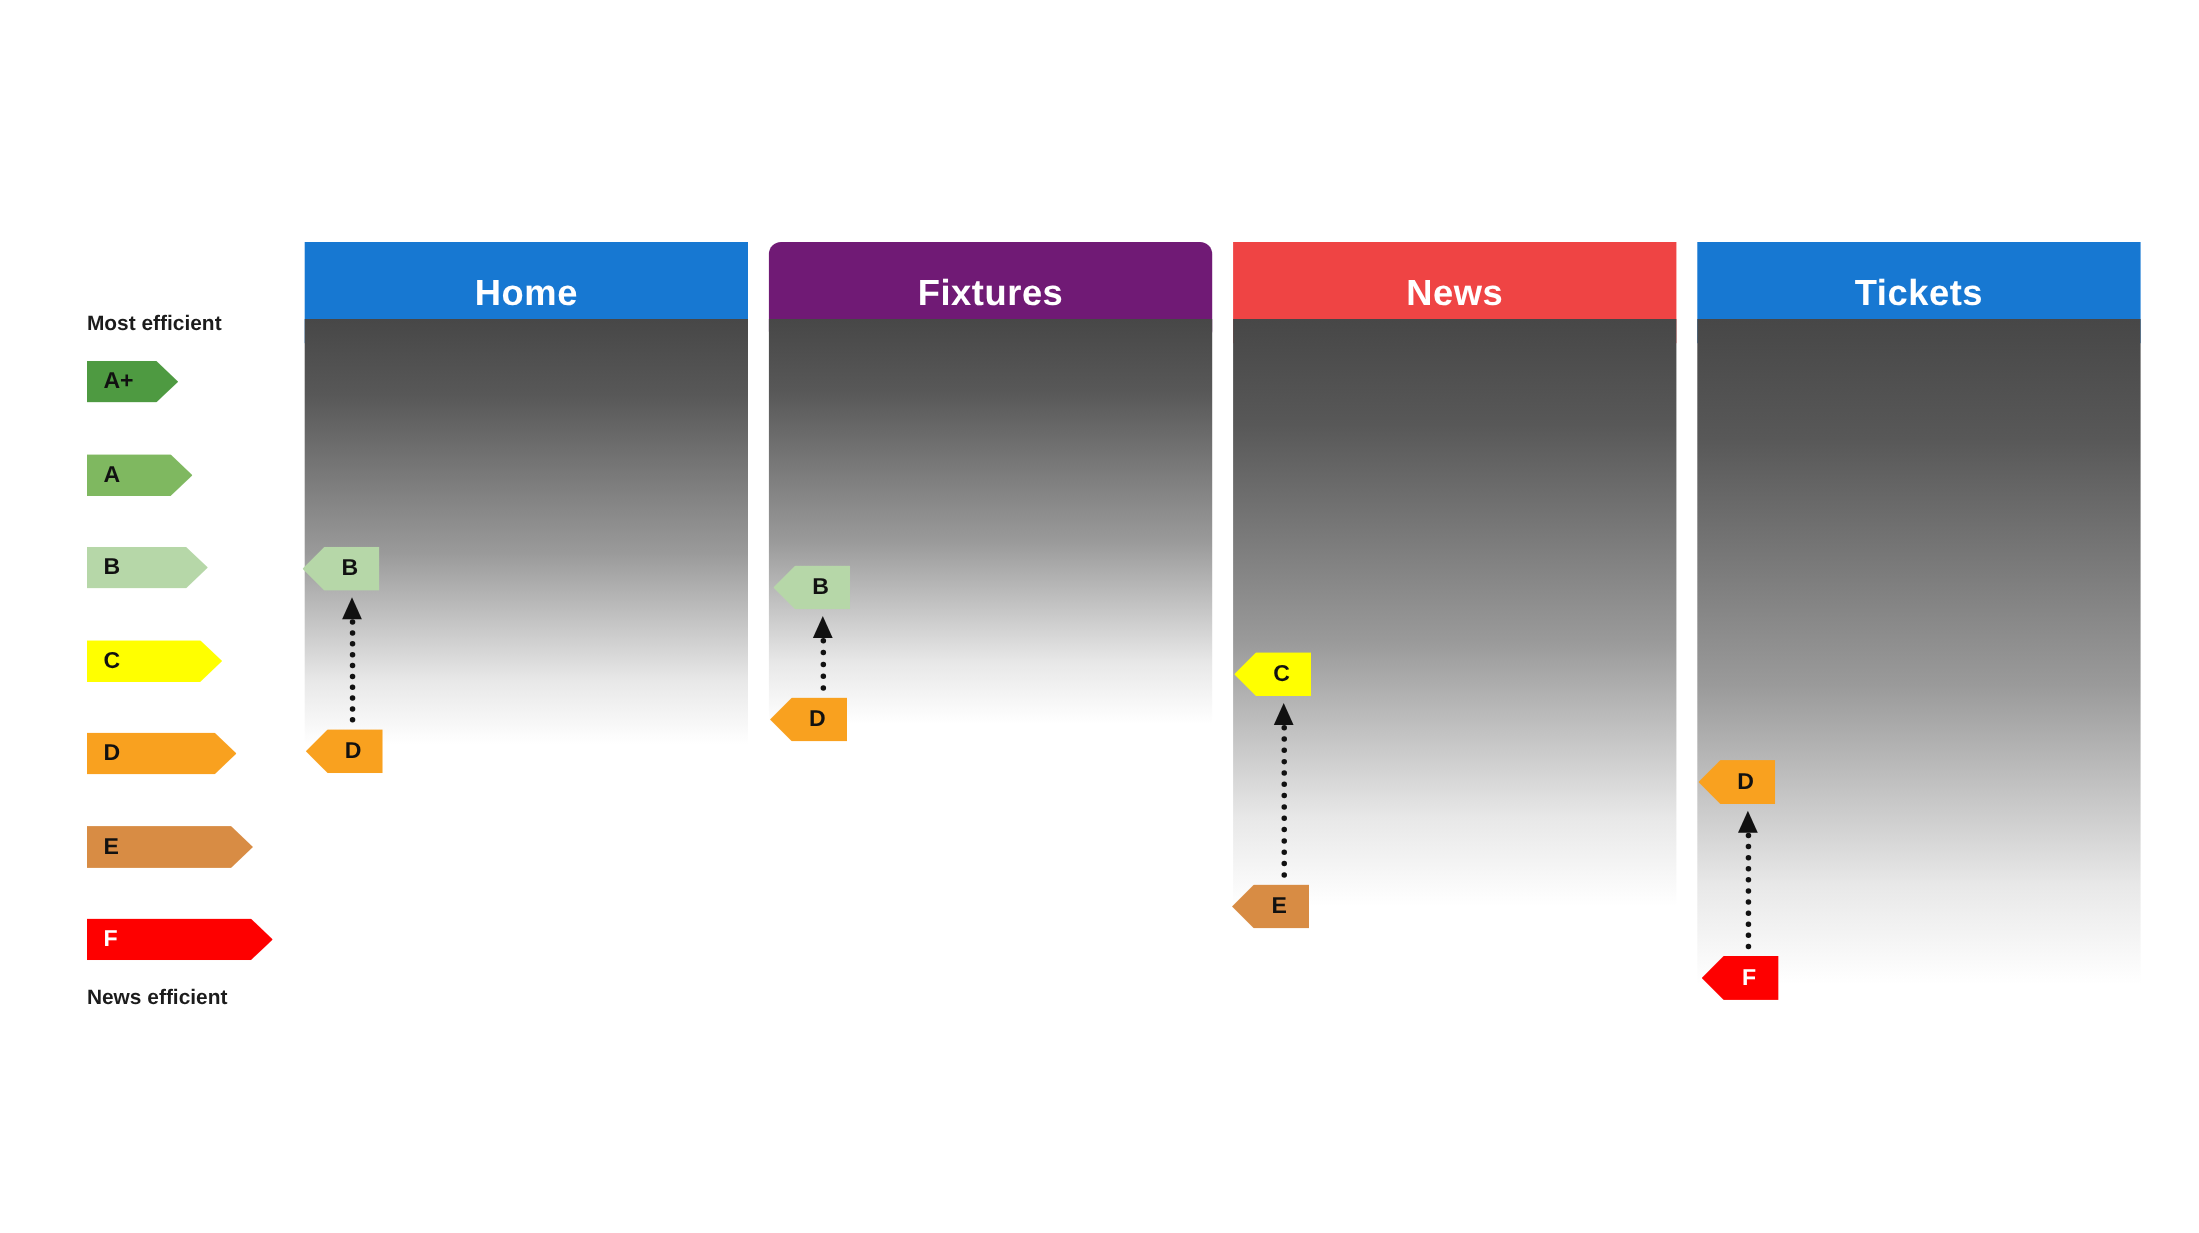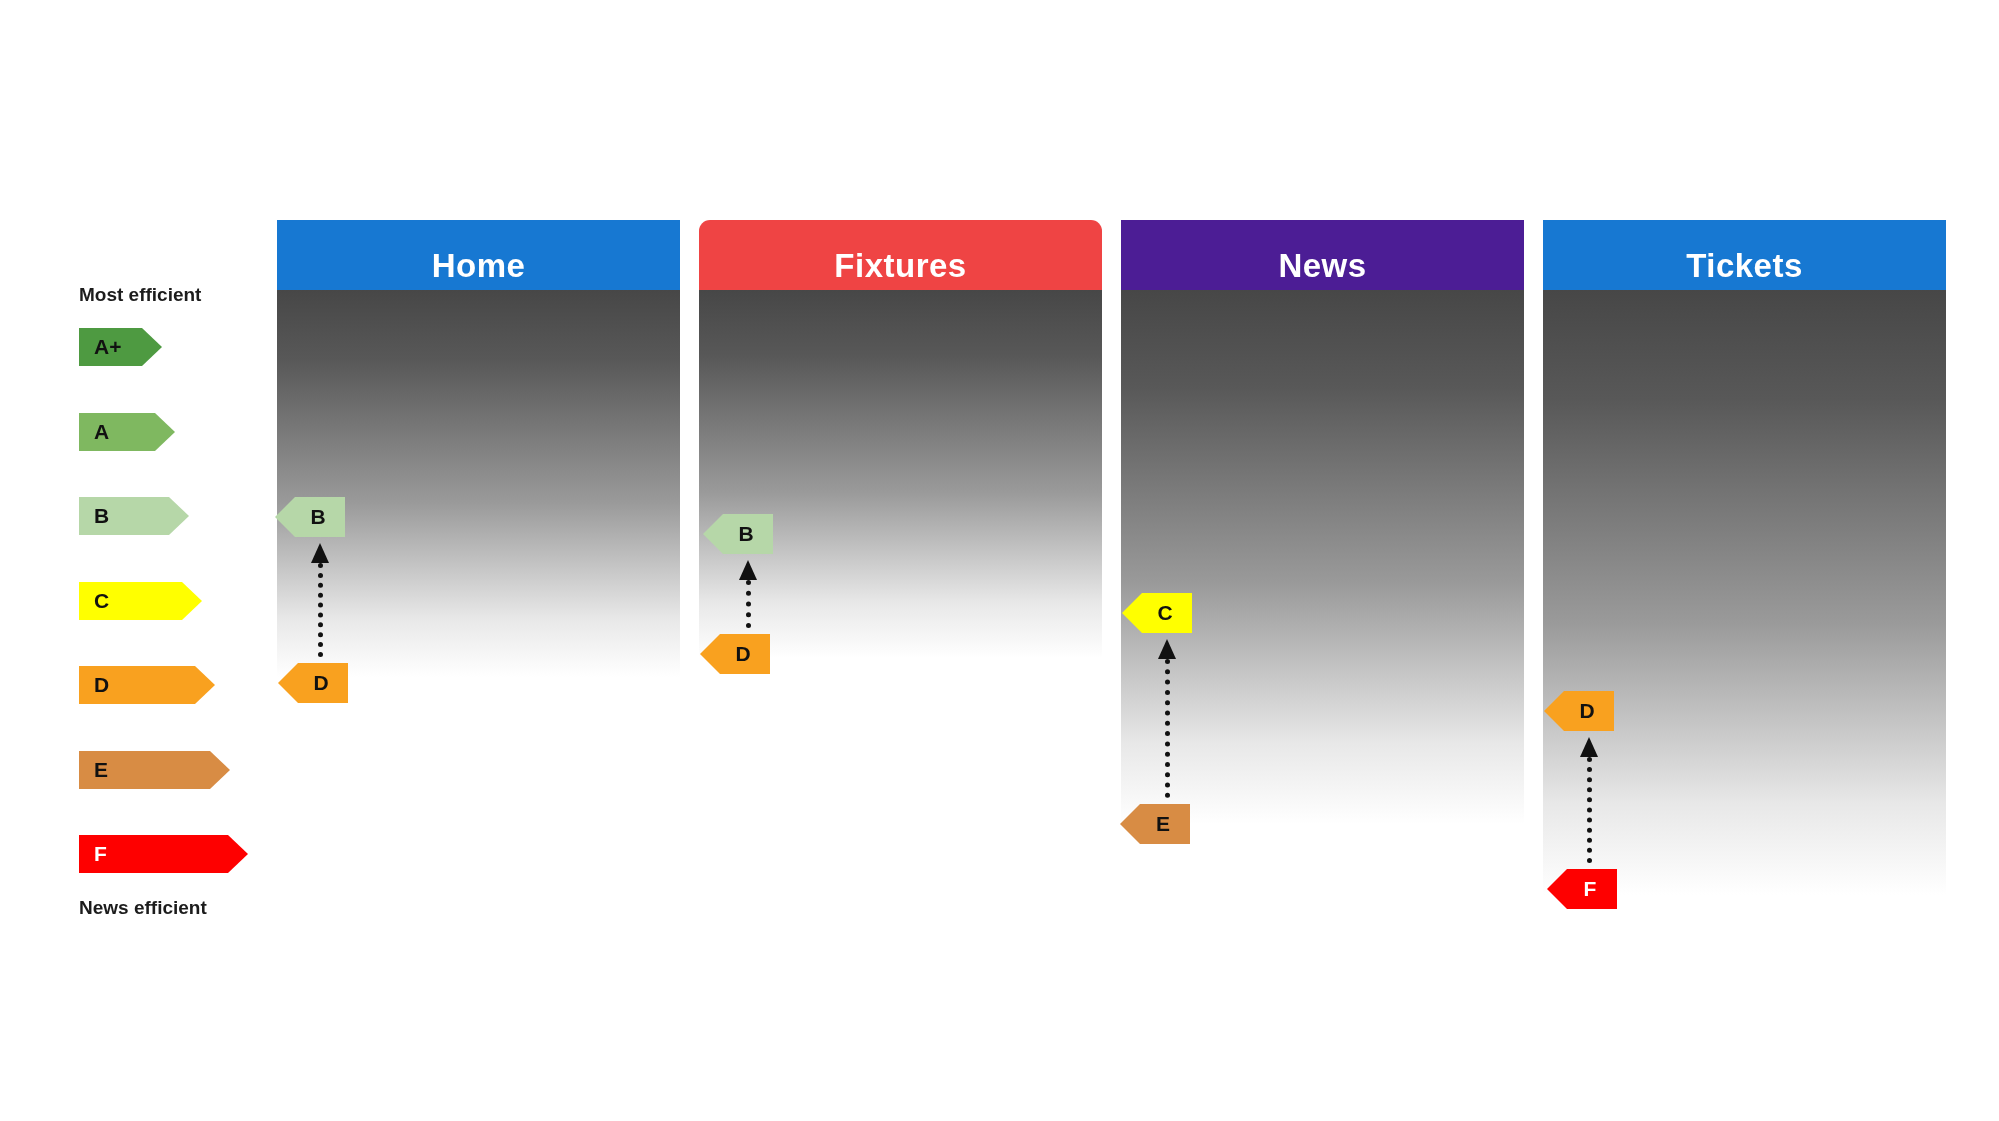--- a/index.html
+++ b/index.html
@@ -107,29 +107,29 @@
 
   <div id="columns">
       <div class="col-header" style="left: 277px; top: 189px; width: 403px; height: 92px; background: rgb(23, 120, 210); color: rgb(255, 255, 255);">Home</div>
       <div class="col-panel" style="left: 277px; top: 290px; width: 403px; height: 387px;"></div>
       <div class="grade-tag" style="left: 275px; top: 497px; background: rgb(182, 215, 168); color: rgb(17, 17, 17);">B</div>
       <div class="grade-tag" style="left: 278px; top: 663px; background: rgb(249, 161, 31); color: rgb(17, 17, 17);">D</div>
       <div class="up-arrow" style="left: 311px; top: 543px; height: 114px;">
         <div class="arrow-head"></div>
         <div class="arrow-line"></div>
       </div>
-      <div class="col-header" style="left: 699px; top: 189px; width: 403px; height: 92px; background: #ef4444; color: rgb(255, 255, 255); border-radius: 11px;">Fixtures</div>
+      <div class="col-header" style="left: 699px; top: 189px; width: 403px; height: 92px; background: #701a75; color: rgb(255, 255, 255); border-radius: 11px;">Fixtures</div>
       <div class="col-panel" style="left: 699px; top: 290px; width: 403px; height: 368px;"></div>
       <div class="grade-tag" style="left: 703px; top: 514px; background: rgb(182, 215, 168); color: rgb(17, 17, 17);">B</div>
       <div class="grade-tag" style="left: 700px; top: 634px; background: rgb(249, 161, 31); color: rgb(17, 17, 17);">D</div>
       <div class="up-arrow" style="left: 739px; top: 560px; height: 68px;">
         <div class="arrow-head"></div>
         <div class="arrow-line"></div>
       </div>
-      <div class="col-header" style="left: 1121px; top: 189px; width: 403px; height: 92px; background: #4c1d95; color: rgb(255, 255, 255);">News</div>
+      <div class="col-header" style="left: 1121px; top: 189px; width: 403px; height: 92px; background: #ef4444; color: rgb(255, 255, 255);">News</div>
       <div class="col-panel" style="left: 1121px; top: 290px; width: 403px; height: 534px;"></div>
       <div class="grade-tag" style="left: 1122px; top: 593px; background: rgb(255, 255, 0); color: rgb(17, 17, 17);">C</div>
       <div class="grade-tag" style="left: 1120px; top: 804px; background: rgb(216, 140, 68); color: rgb(17, 17, 17);">E</div>
       <div class="up-arrow" style="left: 1158px; top: 639px; height: 159px;">
         <div class="arrow-head"></div>
         <div class="arrow-line"></div>
       </div>
       <div class="col-header" style="left: 1543px; top: 189px; width: 403px; height: 92px; background: rgb(23, 120, 210); color: rgb(255, 255, 255); text-align: right;">Tickets</div>
       <div class="col-panel" style="left: 1543px; top: 290px; width: 403px; height: 605px;"></div>
       <div class="grade-tag" style="left: 1544px; top: 691px; background: rgb(249, 161, 31); color: rgb(17, 17, 17);">D</div>

